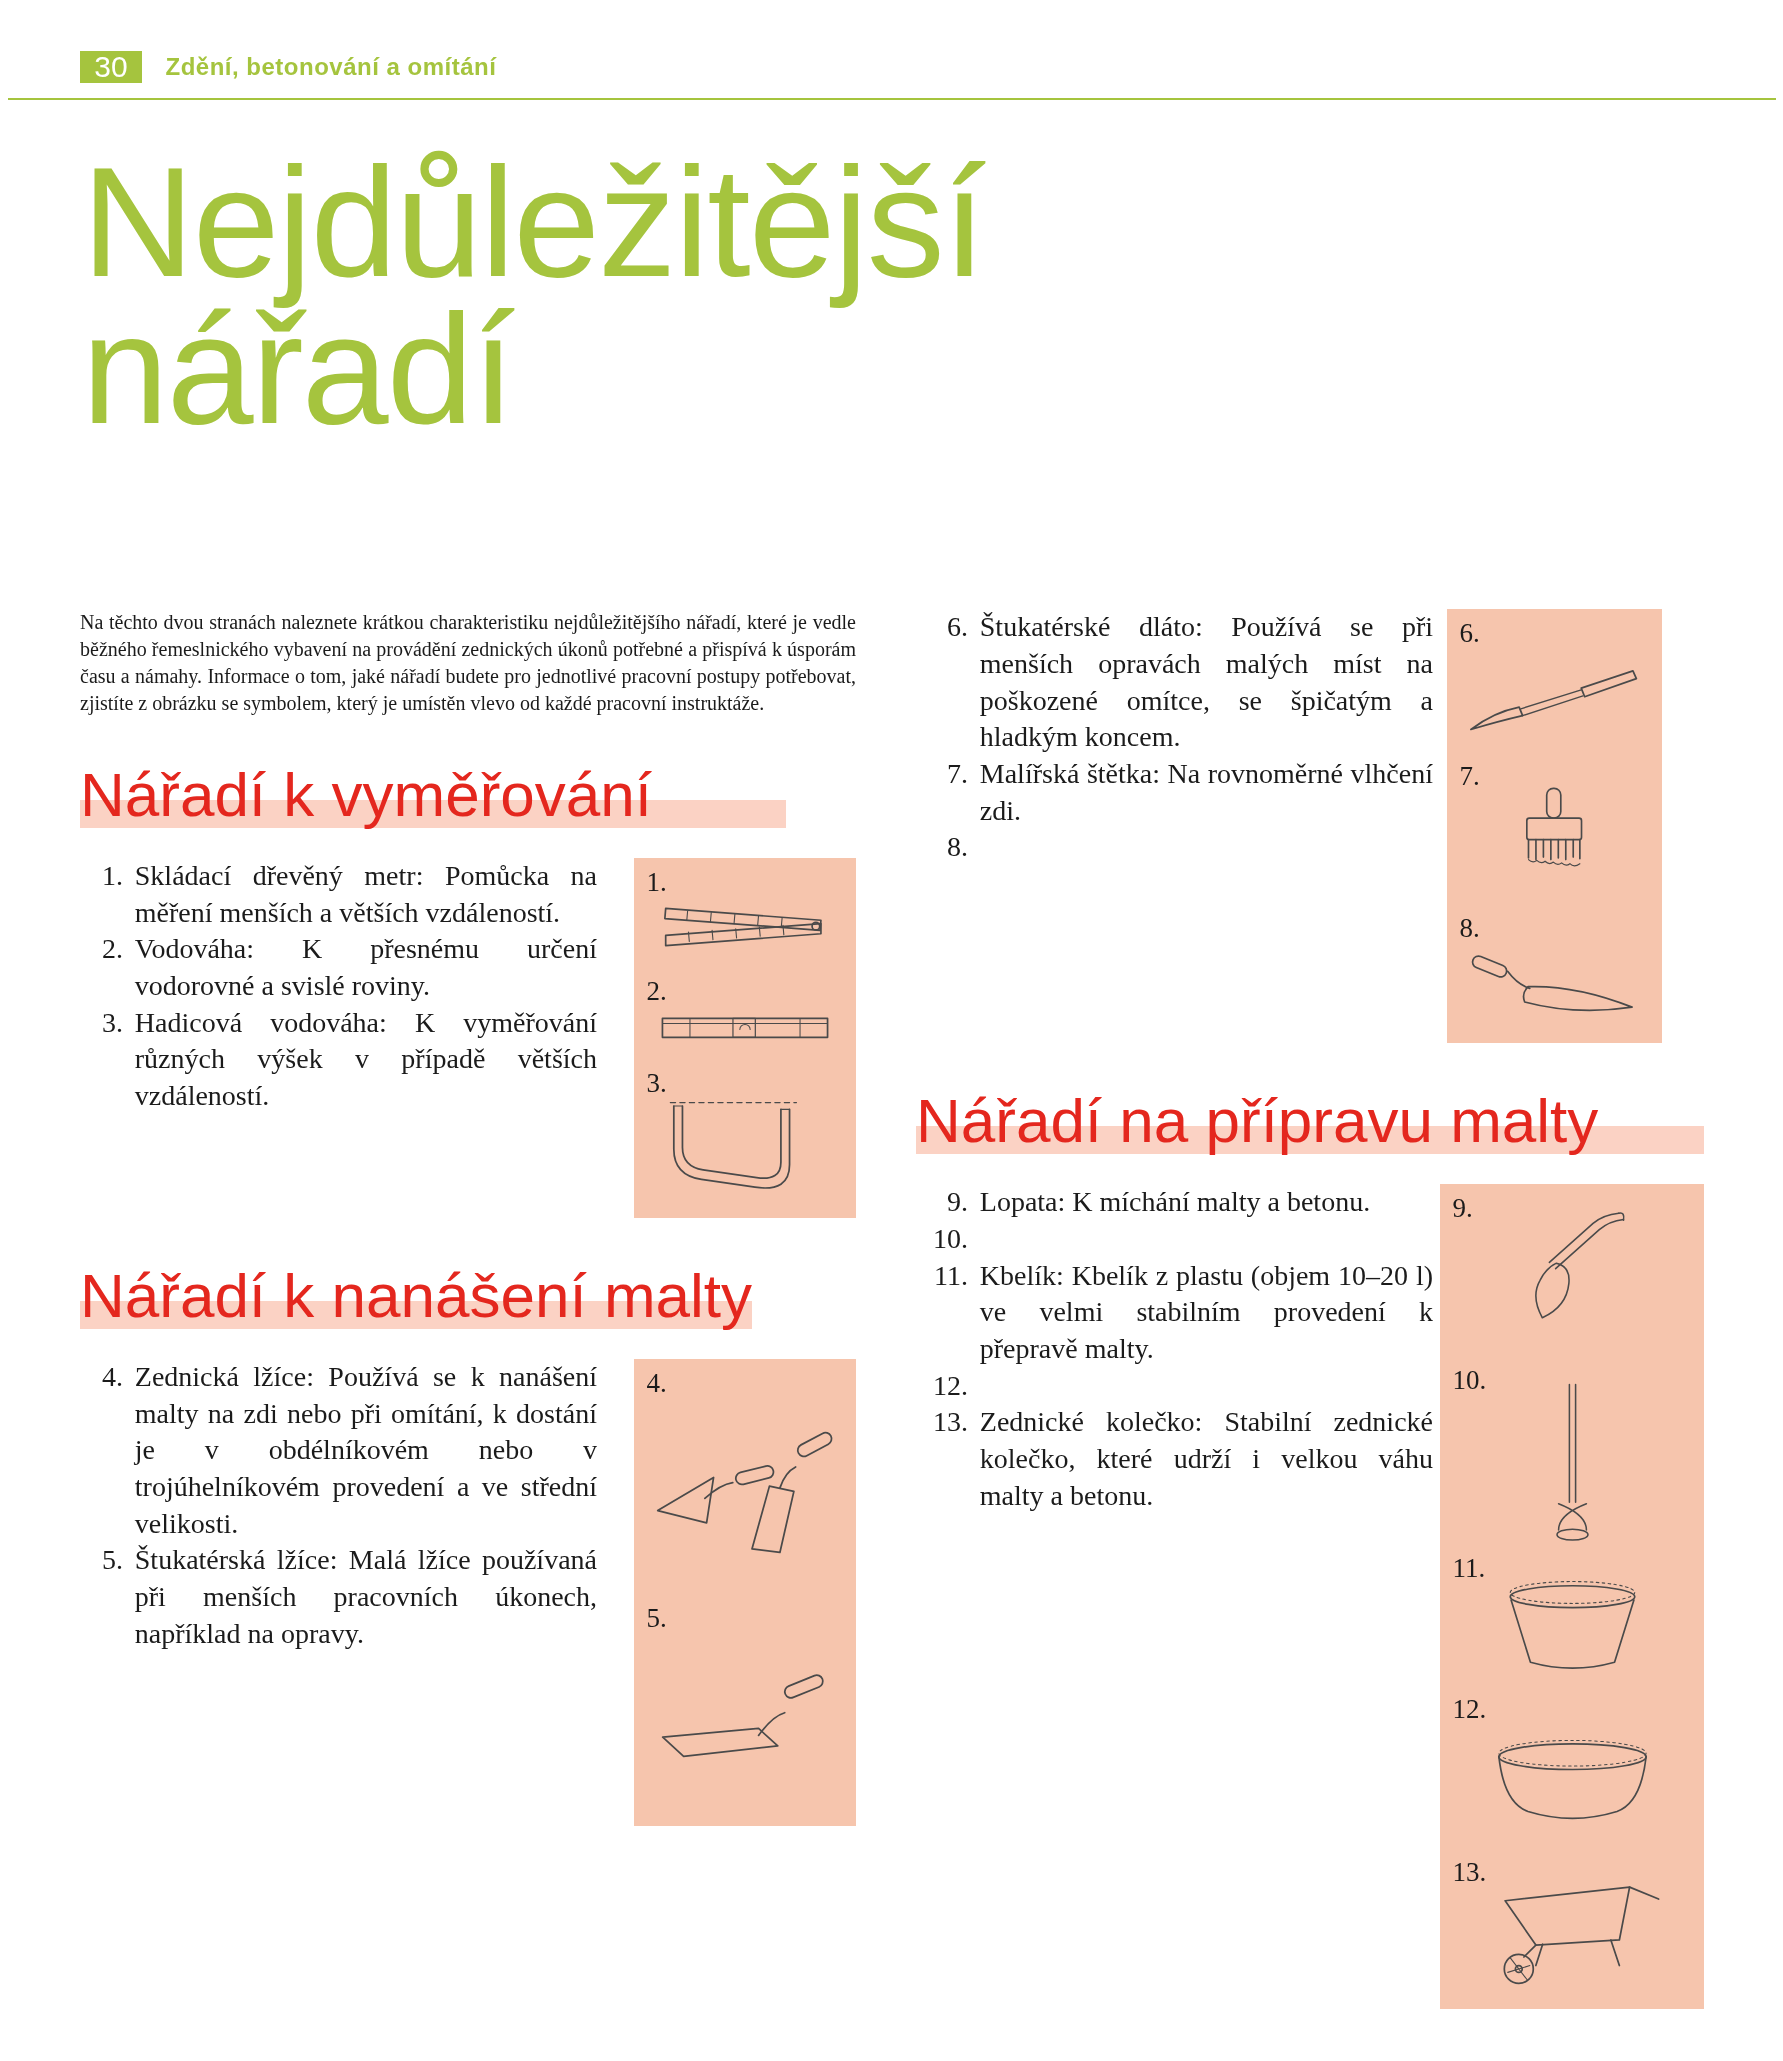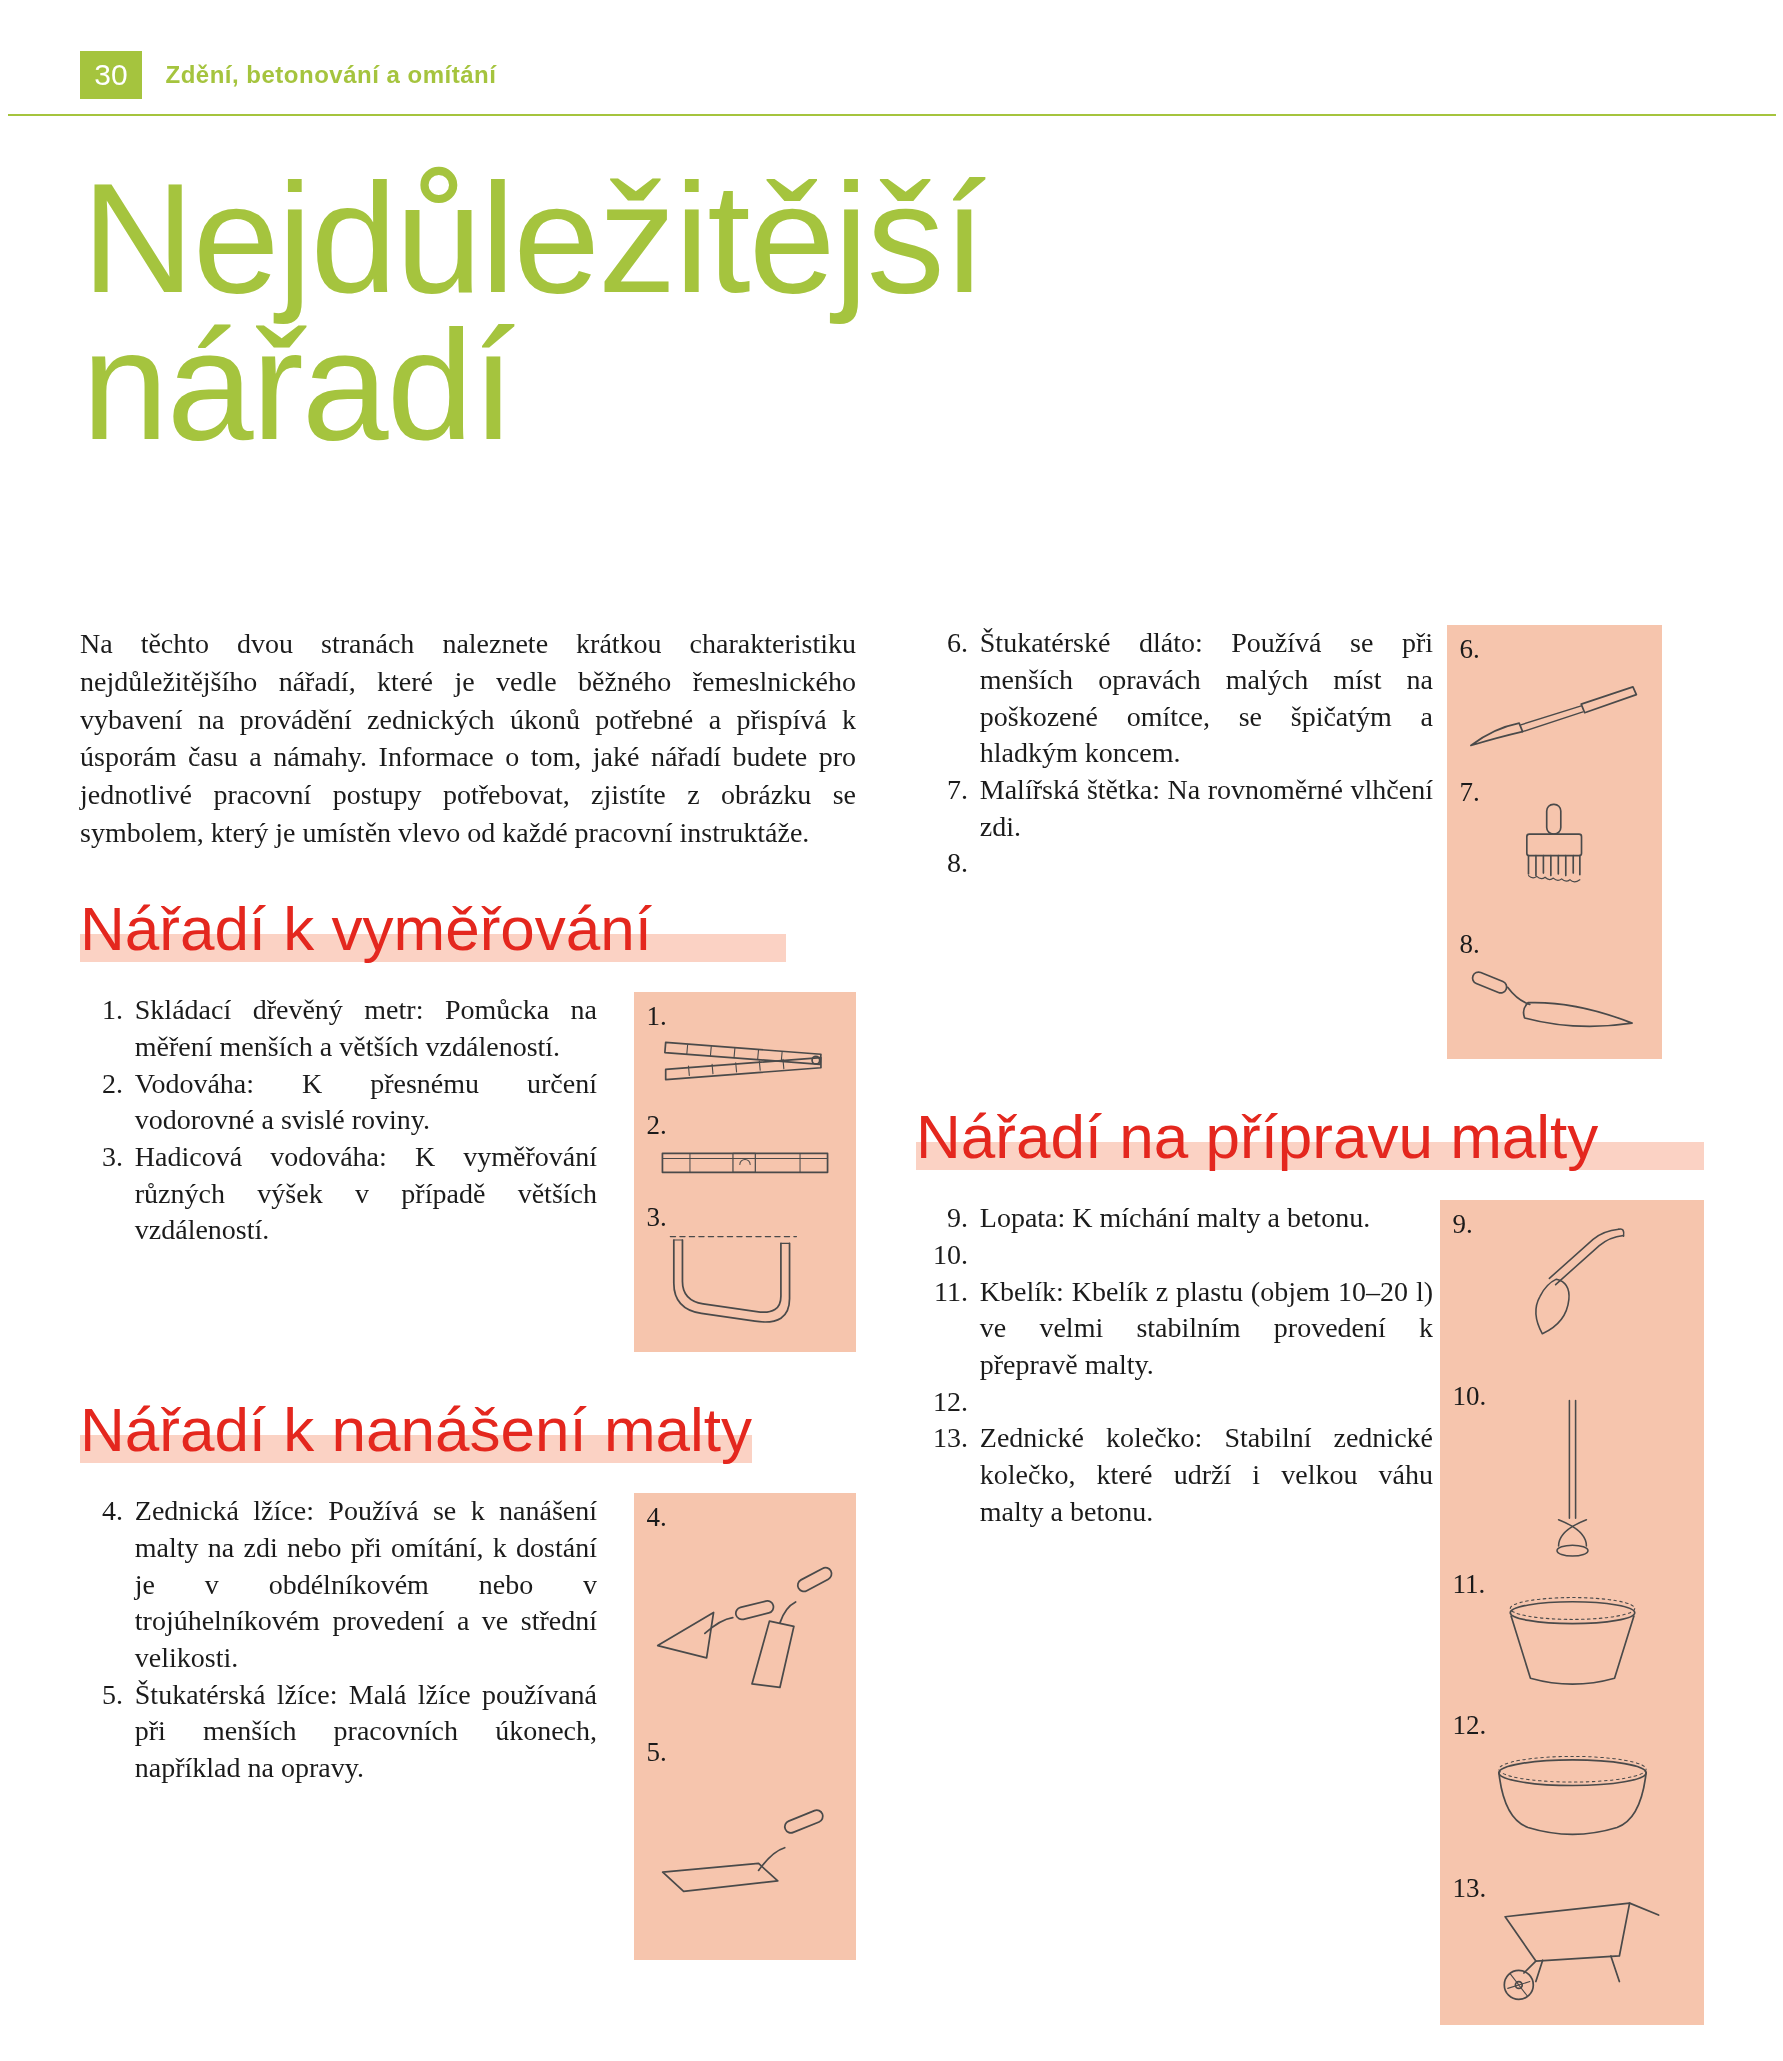--- a/index.html
+++ b/index.html
@@ -4,33 +4,33 @@
 <style>
   :root{
     --green:#a5c43e; --red:#e4271e; --highlight:#fbd2c4; --figure_bg:#f6c5ad;
     --ink:#1b1b1b; --line:#4a4a4a;
   }
   html,body{margin:0;padding:0;}
   body{width:1784px;height:2062px;background:#fff;font-family:"Liberation Serif",serif;color:var(--ink);}
   #page{position:relative;width:1784px;height:2062px;overflow:hidden;padding:51px 80px 0;box-sizing:border-box;}
 
   .hdr{display:flex;align-items:center;gap:23.5px;}
-  .badge{width:62px;height:48px;background:var(--green);color:#fff;font-family:"Liberation Sans",sans-serif;
+  .badge{width:62px;height:32px;background:var(--green);color:#fff;font-family:"Liberation Sans",sans-serif;
          font-size:30px;display:flex;align-items:center;justify-content:center;}
   .chapter{font-family:"Liberation Sans",sans-serif;font-weight:bold;font-size:24px;color:var(--green);letter-spacing:0.5px;}
   .rule{height:2.7px;background:var(--green);margin:14.5px -72px 0;}
 
   .title{font-family:"Liberation Sans",sans-serif;font-weight:400;color:var(--green);
          font-size:156px;line-height:.94;letter-spacing:-1.8px;margin:49px 0 0 1.8px;}
 
   .columns{display:flex;gap:60px;margin-top:167px;}
   .col-left{flex:0 0 776px;width:776px;}
   .col-right{flex:1;}
 
-  .intro{font-size:28px;line-height:1.345;text-align:justify;margin:0;}
+  .intro{font-size:20px;line-height:1.345;text-align:justify;margin:0;}
 
   .redhead{font-family:"Liberation Sans",sans-serif;font-weight:400;color:var(--red);
            font-size:62px;line-height:1.08;display:inline-block;margin:45px 0 29px;
            background:linear-gradient(to bottom,transparent 56%,var(--highlight) 56%,var(--highlight) 98%,transparent 98%);}
   .redhead.ext1{padding-right:134px;}
   .redhead.full{display:block;}
 
   .section-row{display:flex;justify-content:space-between;align-items:flex-start;}
   .items{list-style:none;margin:0;padding:0;width:517px;}
   .item{display:flex;font-size:28px;line-height:1.31;}

